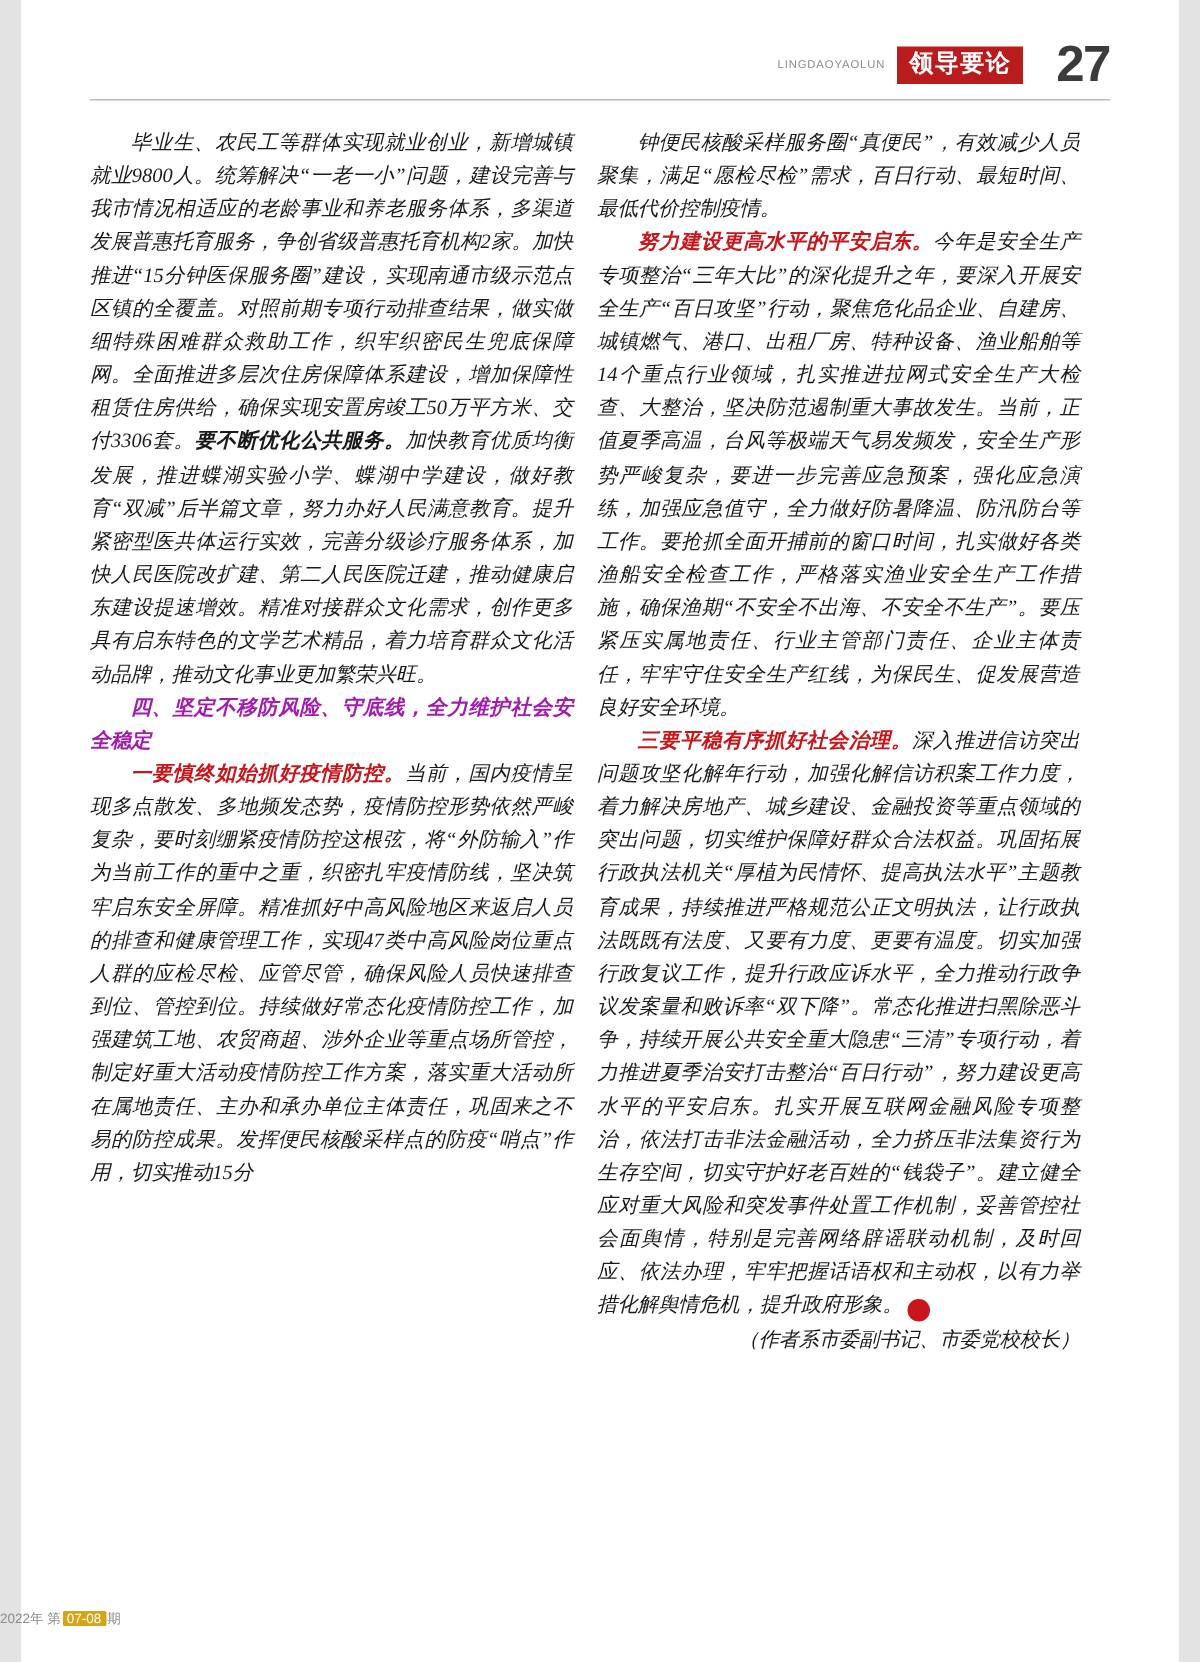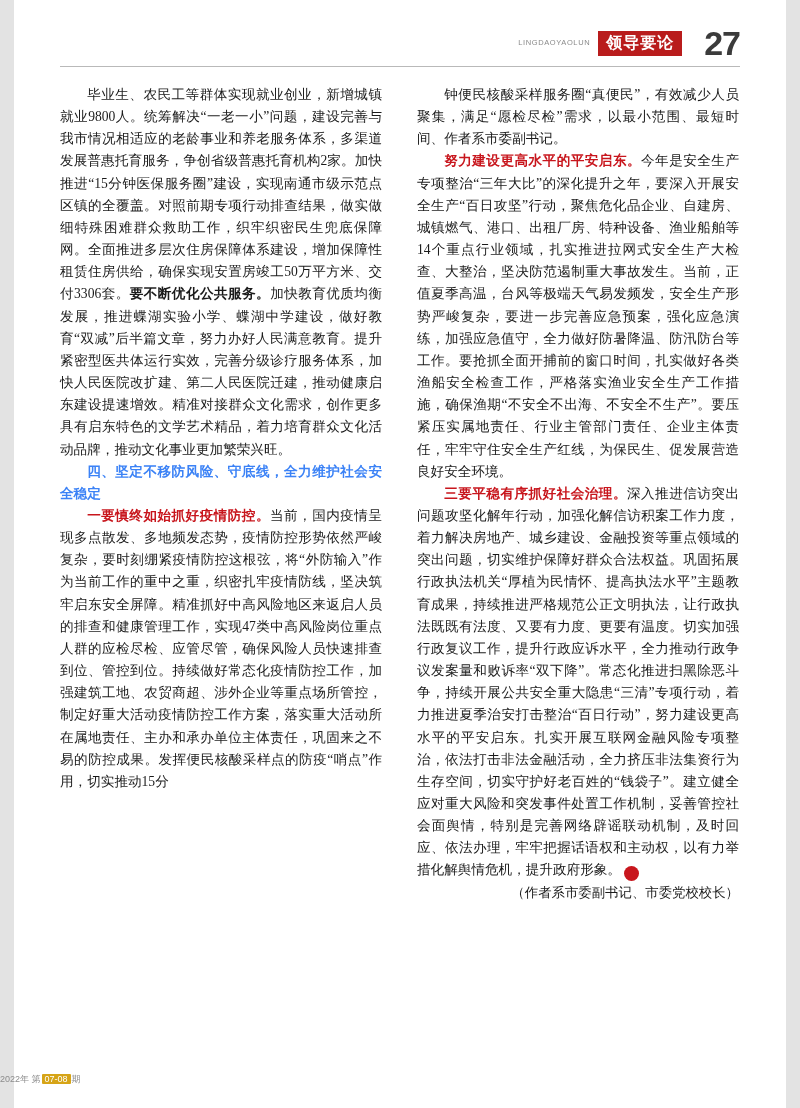--- a/index.html
+++ b/index.html
@@ -72,38 +72,39 @@
   }
 
   
   .columns {
     position: absolute;
     top: 84px;
     left: 60px;
     width: 680px;
     height: 960px;
     display: flex;
-    gap: 35px;
+    gap: 16px;
+    font-style: italic;
   }
   .col {
     width: 322px;
     font-size: 13.6px;
     line-height: 1.63;
     text-align: justify;
     text-justify: inter-ideograph;
   }
   .col p {
     margin: 0;
     text-indent: 2em;
   }
   .bold {
     font-weight: bold;
   }
   .heading-red {
-    color: #3b82f6;
+    color: #a21caf;
     font-weight: bold;
     text-indent: 2em;
   }
   .sub-red-lead {
     color: #c8161d;
     font-weight: bold;
   }
   .signature {
     margin-top: 4px;
     text-align: right;
@@ -174,21 +175,21 @@
     <div class="col">
       <p><span>毕业生、农民工等群体实现就业创业，新增城镇就业9800人。统筹解决“一老一小”问题，建设完善与我市情况相适应的老龄事业和养老服务体系，多渠道发展普惠托育服务，争创省级普惠托育机构2家。加快推进“15分钟医保服务圈”建设，实现南通市级示范点区镇的全覆盖。对照前期专项行动排查结果，做实做细特殊困难群众救助工作，织牢织密民生兜底保障网。全面推进多层次住房保障体系建设，增加保障性租赁住房供给，确保实现安置房竣工50万平方米、交付3306套。</span><span class="bold">要不断优化公共服务。</span><span>加快教育优质均衡发展，推进蝶湖实验小学、蝶湖中学建设，做好教育“双减”后半篇文章，努力办好人民满意教育。提升紧密型医共体运行实效，完善分级诊疗服务体系，加快人民医院改扩建、第二人民医院迁建，推动健康启东建设提速增效。精准对接群众文化需求，创作更多具有启东特色的文学艺术精品，着力培育群众文化活动品牌，推动文化事业更加繁荣兴旺。</span></p>
 
       <p class="heading-red">四、坚定不移防风险、守底线，全力维护社会安全稳定</p>
 
 
       <p><span class="sub-red-lead">一要慎终如始抓好疫情防控。</span><span>当前，国内疫情呈现多点散发、多地频发态势，疫情防控形势依然严峻复杂，要时刻绷紧疫情防控这根弦，将“外防输入”作为当前工作的重中之重，织密扎牢疫情防线，坚决筑牢启东安全屏障。精准抓好中高风险地区来返启人员的排查和健康管理工作，实现47类中高风险岗位重点人群的应检尽检、应管尽管，确保风险人员快速排查到位、管控到位。持续做好常态化疫情防控工作，加强建筑工地、农贸商超、涉外企业等重点场所管控，制定好重大活动疫情防控工作方案，落实重大活动所在属地责任、主办和承办单位主体责任，巩固来之不易的防控成果。发挥便民核酸采样点的防疫“哨点”作用，切实推动15分</span></p>
     </div>
 
     <div class="col">
-      <p>钟便民核酸采样服务圈“真便民”，有效减少人员聚集，满足“愿检尽检”需求，以最小范围、最短时间、作者系市委副书记。</p>
+      <p>钟便民核酸采样服务圈“真便民”，有效减少人员聚集，满足“愿检尽检”需求，百日行动、最短时间、最低代价控制疫情。</p>
 
       <p><span class="sub-red-lead">努力建设更高水平的平安启东。</span><span>今年是安全生产专项整治“三年大比”的深化提升之年，要深入开展安全生产“百日攻坚”行动，聚焦危化品企业、自建房、城镇燃气、港口、出租厂房、特种设备、渔业船舶等14个重点行业领域，扎实推进拉网式安全生产大检查、大整治，坚决防范遏制重大事故发生。当前，正值夏季高温，台风等极端天气易发频发，安全生产形势严峻复杂，要进一步完善应急预案，强化应急演练，加强应急值守，全力做好防暑降温、防汛防台等工作。要抢抓全面开捕前的窗口时间，扎实做好各类渔船安全检查工作，严格落实渔业安全生产工作措施，确保渔期“不安全不出海、不安全不生产”。要压紧压实属地责任、行业主管部门责任、企业主体责任，牢牢守住安全生产红线，为保民生、促发展营造良好安全环境。</span></p>
 
       <p><span class="sub-red-lead">三要平稳有序抓好社会治理。</span><span>深入推进信访突出问题攻坚化解年行动，加强化解信访积案工作力度，着力解决房地产、城乡建设、金融投资等重点领域的突出问题，切实维护保障好群众合法权益。巩固拓展行政执法机关“厚植为民情怀、提高执法水平”主题教育成果，持续推进严格规范公正文明执法，让行政执法既既有法度、又要有力度、更要有温度。切实加强行政复议工作，提升行政应诉水平，全力推动行政争议发案量和败诉率“双下降”。常态化推进扫黑除恶斗争，持续开展公共安全重大隐患“三清”专项行动，着力推进夏季治安打击整治“百日行动”，努力建设更高水平的平安启东。扎实开展互联网金融风险专项整治，依法打击非法金融活动，全力挤压非法集资行为生存空间，切实守护好老百姓的“钱袋子”。建立健全应对重大风险和突发事件处置工作机制，妥善管控社会面舆情，特别是完善网络辟谣联动机制，及时回应、依法办理，牢牢把握话语权和主动权，以有力举措化解舆情危机，提升政府形象。</span><span class="endmark">E</span></p>
 
       <p class="signature">（作者系市委副书记、市委党校校长）</p>
     </div>
 
   </div>
 

